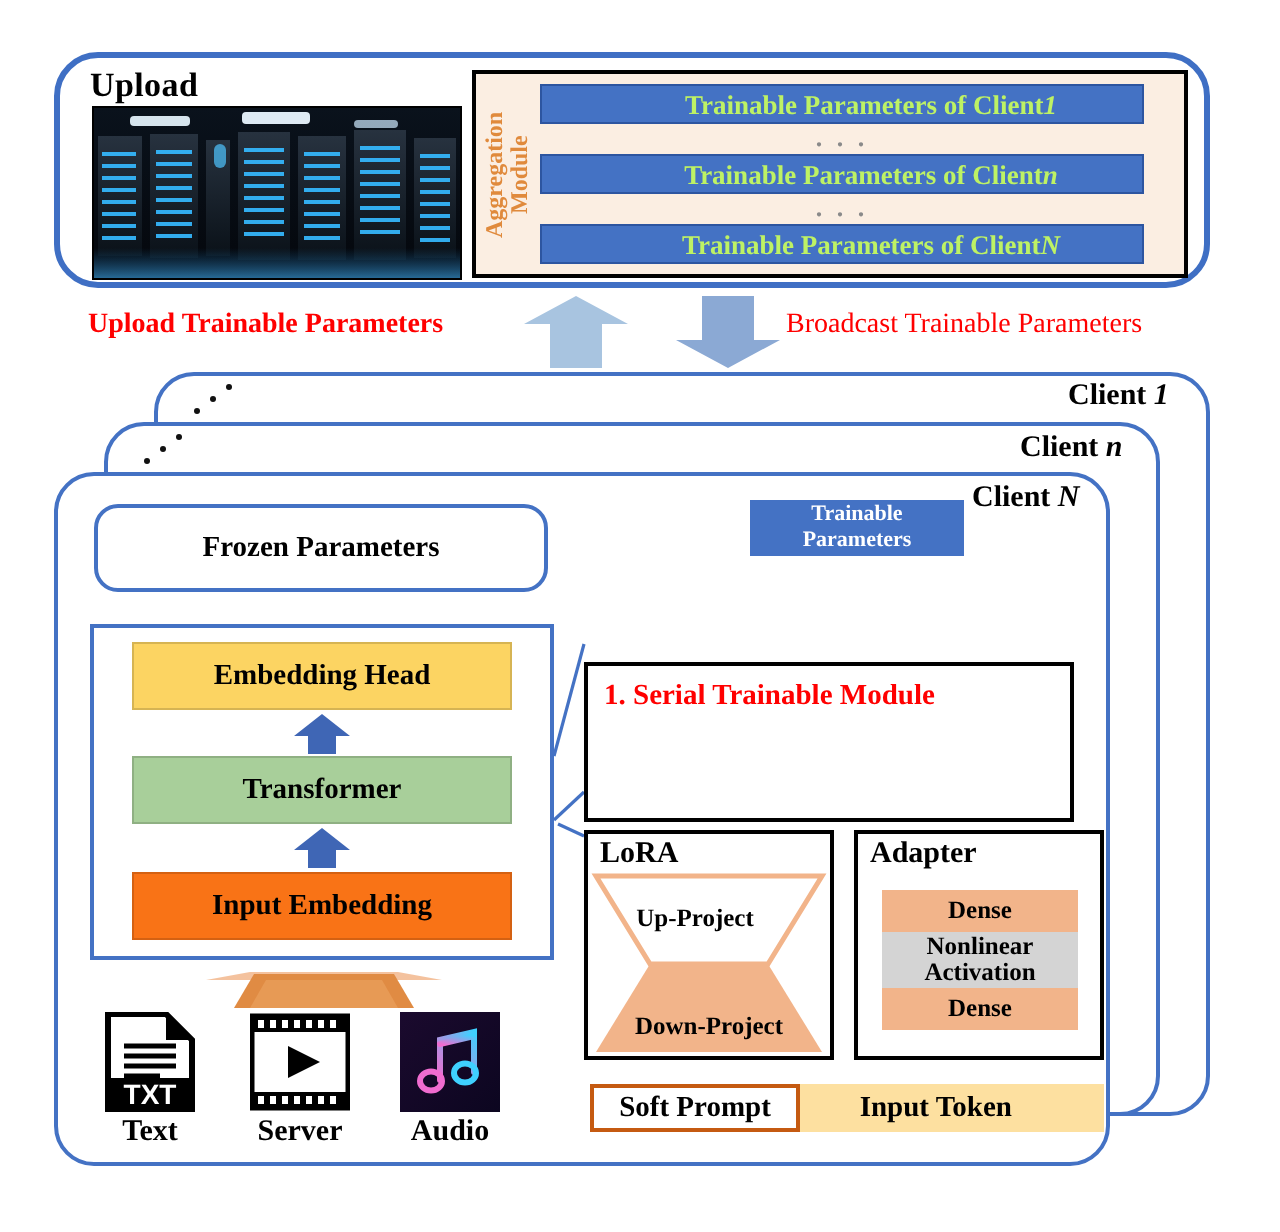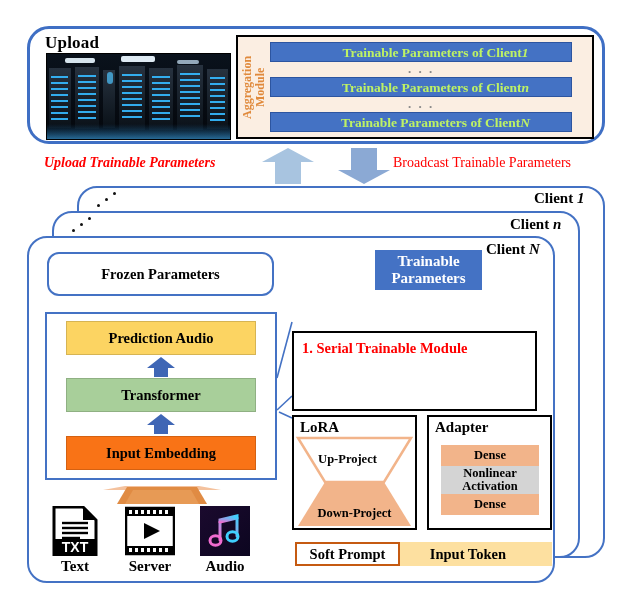--- a/index.html
+++ b/index.html
@@ -20,44 +20,44 @@
   #agg-label span{writing-mode:vertical-rl;transform:rotate(180deg);text-align:center;line-height:1.05;
     font-size:12px;font-weight:bold;color:#e08a3c;}
   .tp-bar{position:absolute;left:270px;width:302px;height:20px;background:#4472c4;
     border:1px solid #2d55a0;color:#bef264;font-size:13.5px;font-weight:bold;
     display:flex;align-items:flex-end;justify-content:center;box-sizing:border-box;padding-left:29px;}
   .tp-dots{position:absolute;left:270px;width:302px;height:12px;color:#8a8a8a;font-size:13px;
     font-weight:bold;display:flex;align-items:center;justify-content:center;letter-spacing:2px;}
   .it{font-style:italic;}
 
   
-  #upload-label{left:44px;top:155px;font-size:14px;font-weight:bold;color:#ff0000;font-style:italic;}
+  #upload-label{left:44px;top:155px;font-size:14px;font-weight:bold;color:#ff0000;}
   #broadcast-label{left:393px;top:155px;font-size:14px;font-weight:normal;color:#ff0000;}
   #arrow-up{left:262px;top:148px;width:52px;height:36px;}
   #arrow-down{left:338px;top:148px;width:52px;height:36px;}
 
   
   .client-card{border:2.5px solid #4472c4;border-radius:20px;background:#fff;box-sizing:border-box;}
   #client-1{left:77px;top:186px;width:528px;height:372px;}
   #client-n{left:52px;top:211px;width:528px;height:347px;}
   #client-N{left:27px;top:236px;width:528px;height:347px;}
   .client-tag{position:absolute;font-size:15px;font-weight:bold;}
   #tag-1{left:534px;top:190px;}
   #tag-n{left:510px;top:216px;}
   #tag-N{left:486px;top:241px;}
   .dot{position:absolute;width:3px;height:3px;border-radius:50%;background:#111;}
 
   
   #frozen-box{left:47px;top:252px;width:227px;height:44px;border:2.5px solid #4472c4;
     border-radius:12px;background:#fff;box-sizing:border-box;display:flex;align-items:center;
     justify-content:center;text-align:center;line-height:1.12;font-size:14.5px;font-weight:bold;}
 
-  #trainable-badge{left:375px;top:250px;width:107px;height:40px;background:#4472c4;color:#fff;
+  #trainable-badge{left:375px;top:250px;width:107px;height:28px;background:#4472c4;color:#fff;
     display:flex;align-items:center;justify-content:center;text-align:center;line-height:1.15;
-    font-size:15px;font-weight:bold;}
+    font-size:11px;font-weight:bold;}
 
   #stack-box{left:45px;top:312px;width:232px;height:168px;border:2.5px solid #4472c4;background:#fff;box-sizing:border-box;}
   .layer{position:absolute;left:66px;width:190px;height:34px;border:1px solid rgba(0,0,0,.15);
     display:flex;align-items:center;justify-content:center;font-size:14.5px;font-weight:bold;box-sizing:border-box;}
   #layer-pred{top:321px;background:#fcd462;}
   #layer-trans{top:378px;background:#a8cf9a;}
   #layer-embed{top:436px;background:#f97316;}
   .uparrow{position:absolute;left:147px;width:28px;height:20px;}
 
   #fan{left:103px;top:482px;width:118px;height:22px;}
@@ -251,21 +251,21 @@
 
 <div class="abs" id="trainable-badge">
   <div>
     <div>Trainable</div>
     <div>Parameters</div>
   </div>
 </div>
 
 <div class="abs" id="stack-box"></div>
 
-<div class="abs layer" id="layer-pred">Prediction Audio</div>
+<div class="abs layer" id="layer-pred">Embedding Head</div>
 <svg class="abs uparrow" style="top:357px" viewBox="0 0 28 20">
   <polygon points="14,0 28,11 21,11 21,20 7,20 7,11 0,11" fill="#3f66b5"></polygon>
 </svg>
 <div class="abs layer" id="layer-trans">Transformer</div>
 <svg class="abs uparrow" style="top:414px" viewBox="0 0 28 20">
   <polygon points="14,0 28,11 21,11 21,20 7,20 7,11 0,11" fill="#3f66b5"></polygon>
 </svg>
 <div class="abs layer" id="layer-embed">Input Embedding</div>
 
 <svg class="abs" id="fan" viewBox="0 0 118 22">

